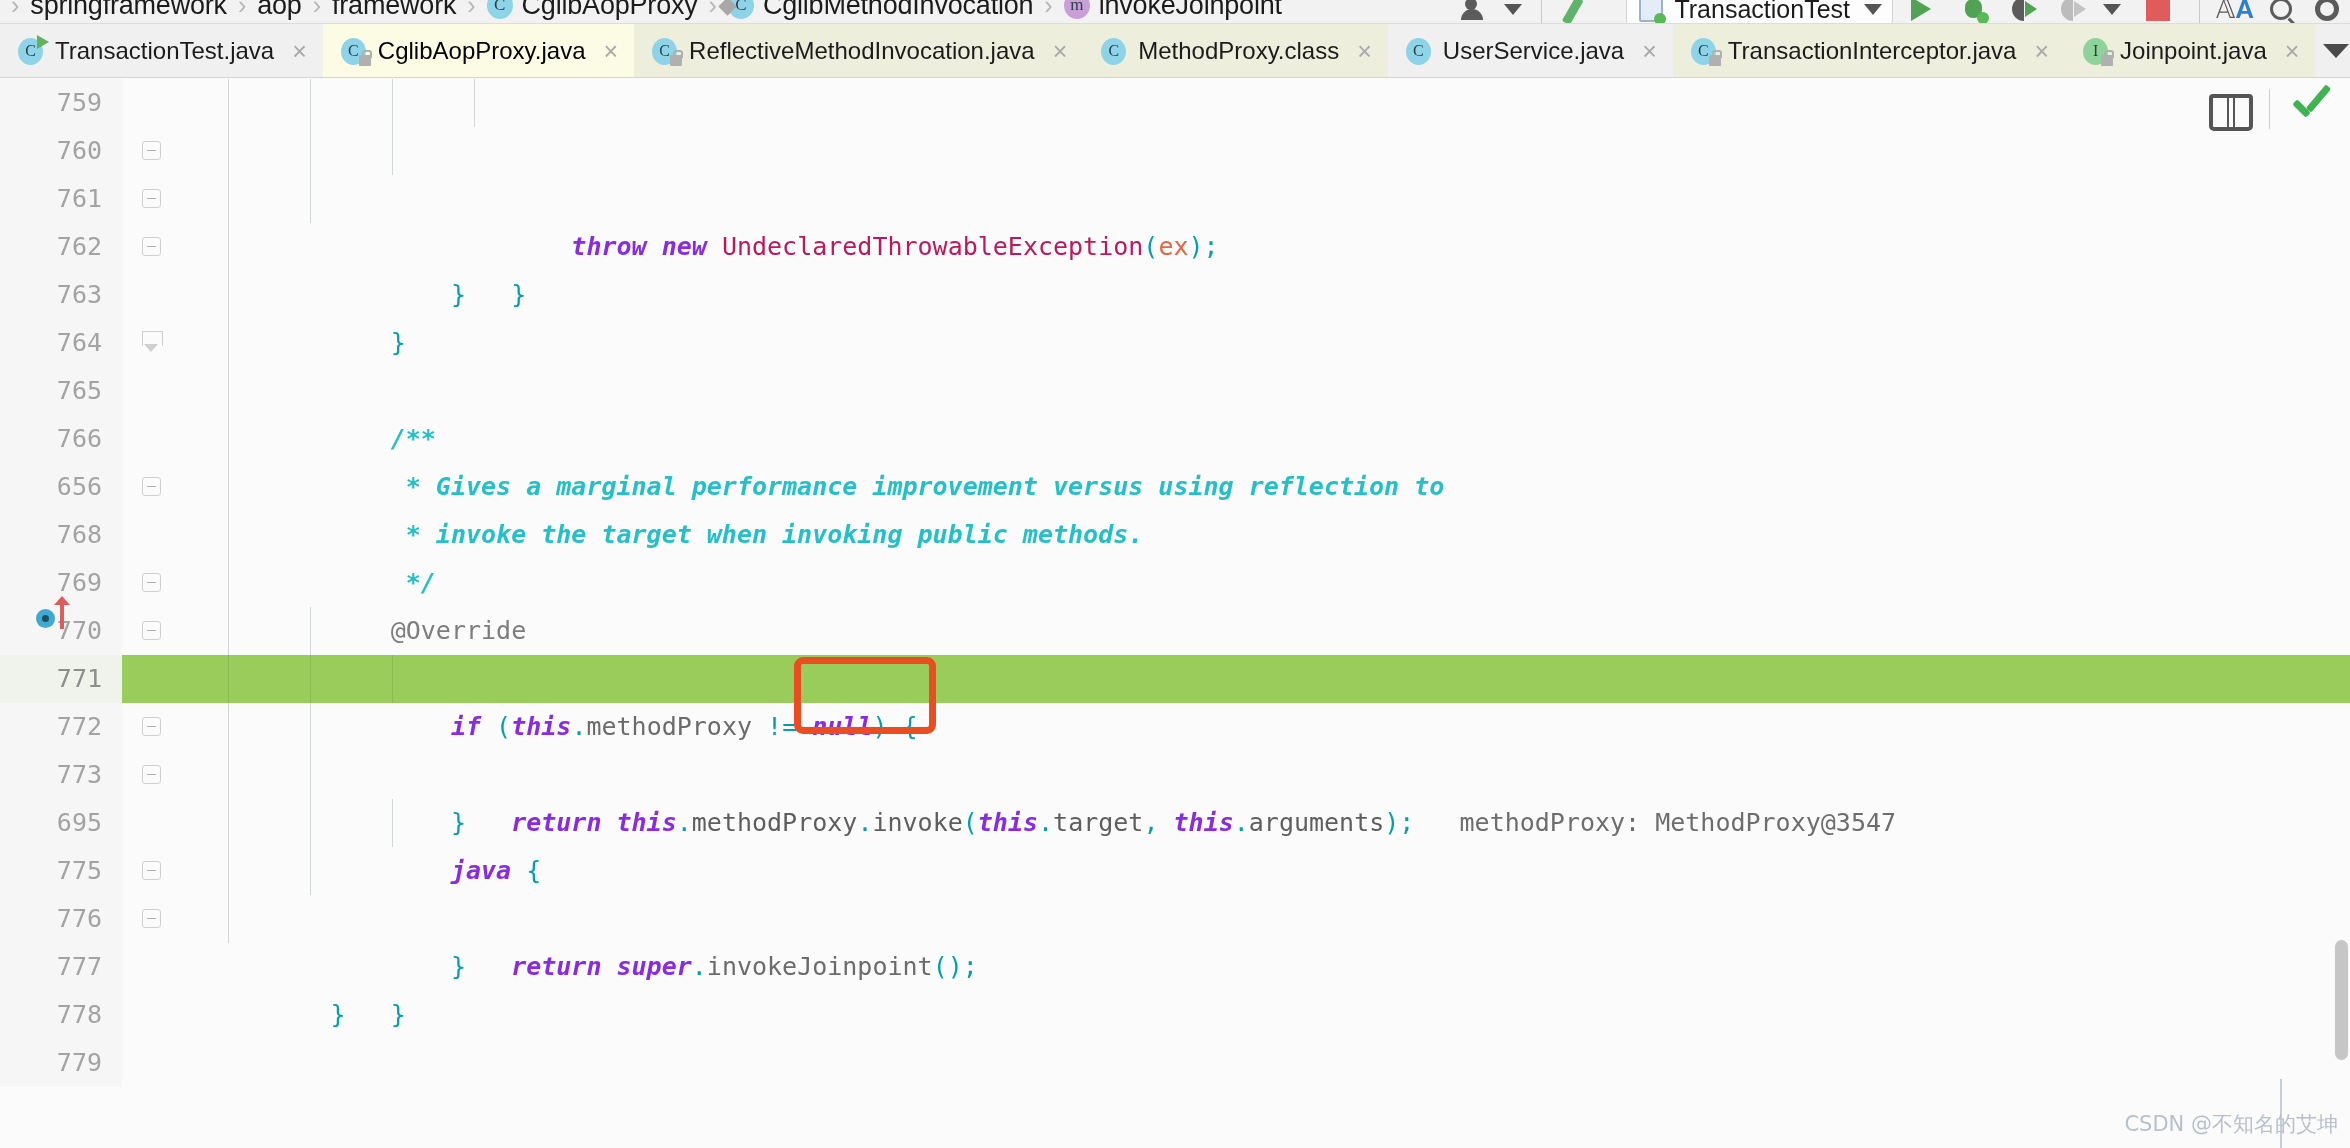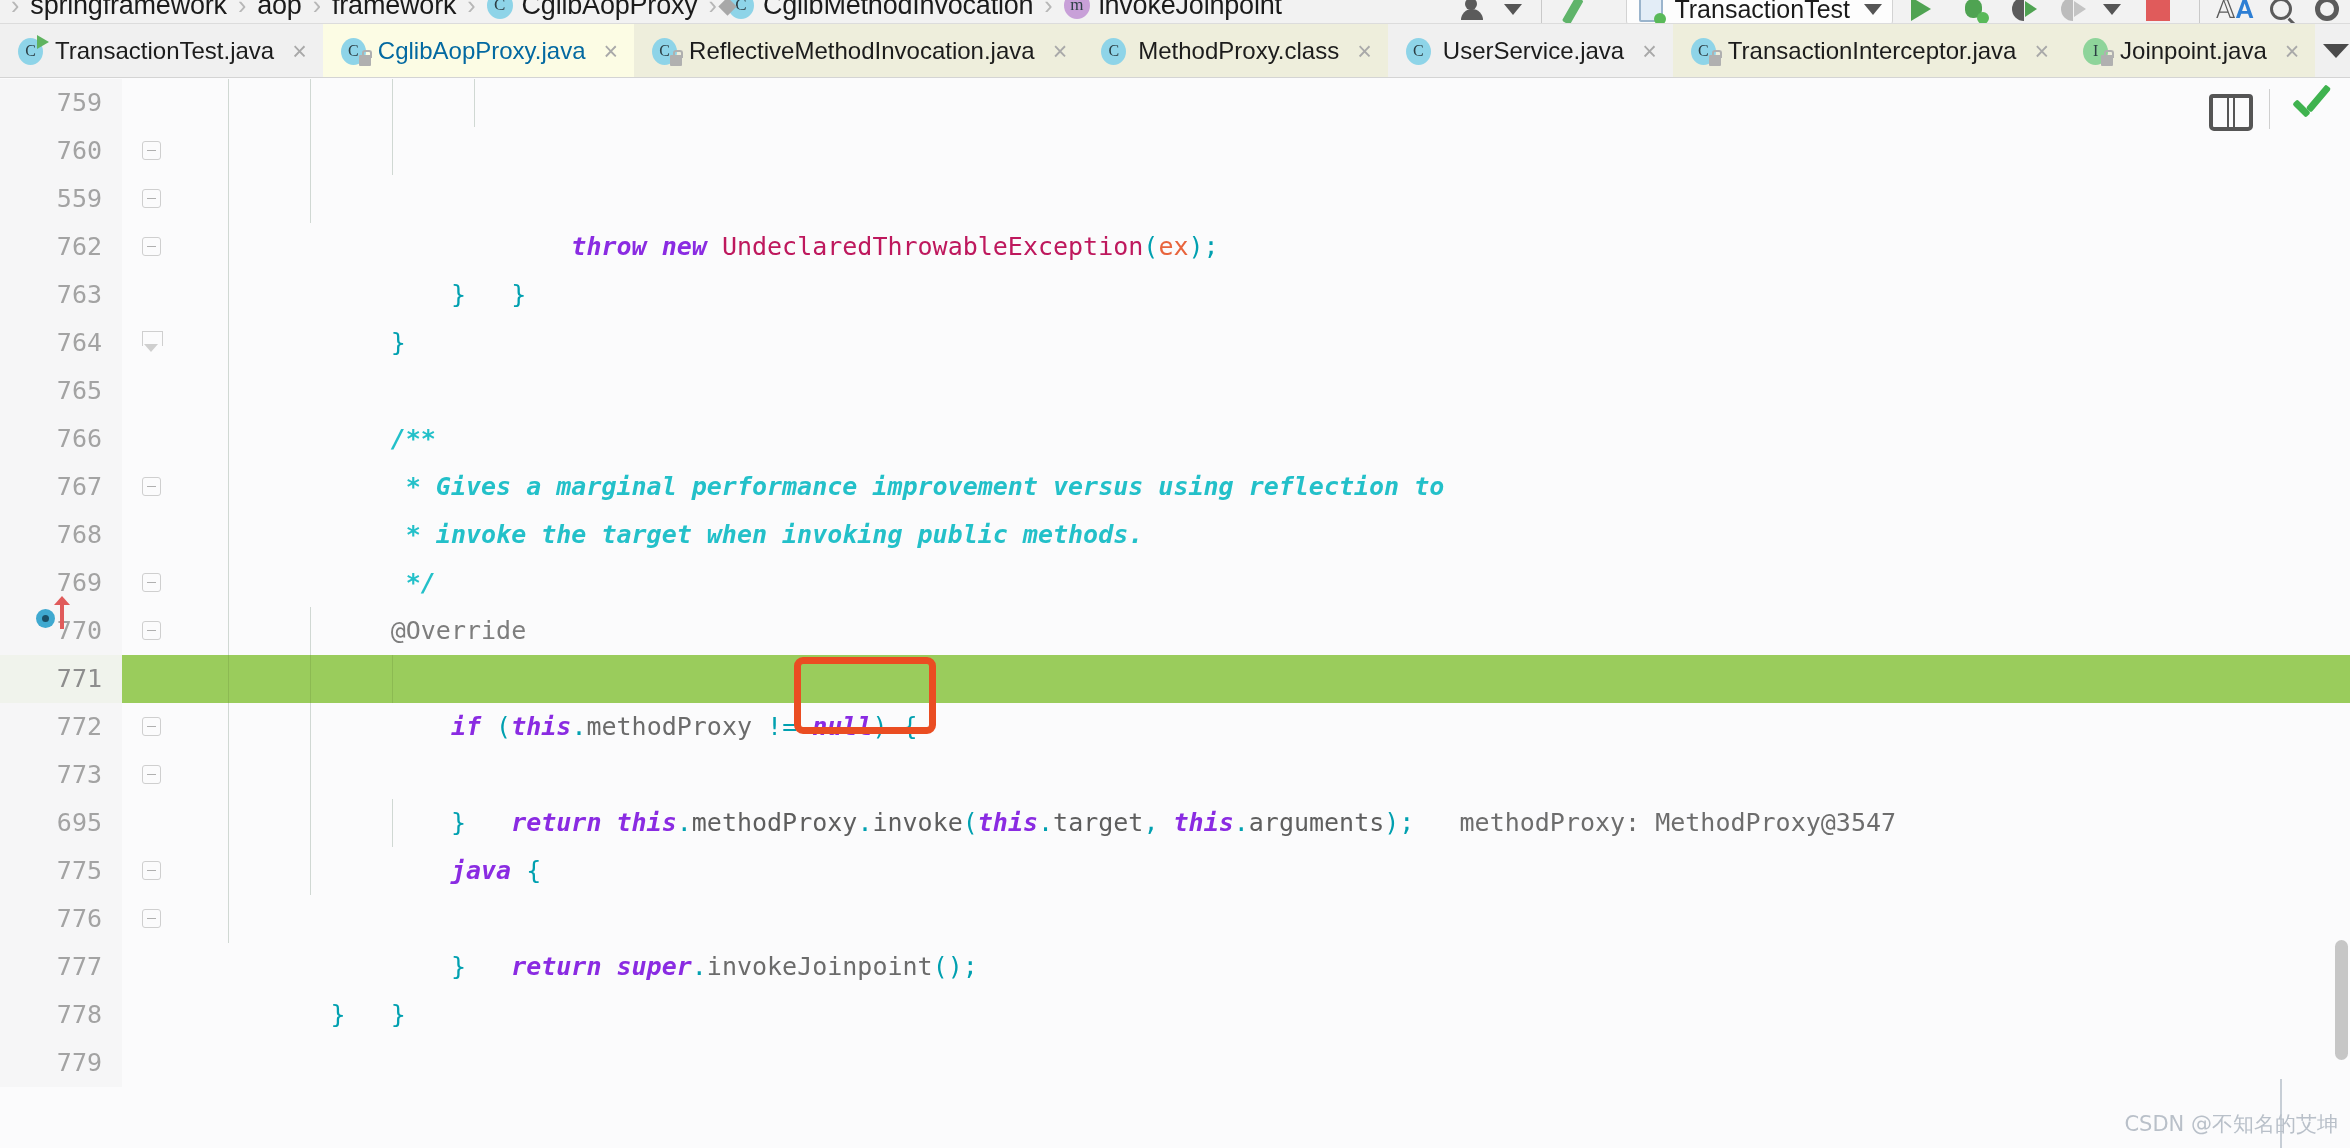--- a/index.html
+++ b/index.html
@@ -168,21 +168,21 @@
     overflow: hidden;
   }
   .tab {
     display: flex; align-items: center;
     padding: 0 16px 0 18px; height: 54px;
     font-size: 24px; color: #1c1c1c; white-space: nowrap;
     position: relative; cursor: default;
   }
   .tab.beige { background: #eeeedc; }
   .tab.active { background: #fcfce4; }
-  .tab.active .tab-label { color: #0369a1; }
+  .tab.active .tab-label { color: #000000; }
   .tab.plain { background: #f0f0f0; }
   .tab-label { margin-right: 18px; }
   .tab-x {
     color: #a9a9a9; font-size: 25px; line-height: 1;
     font-family: "Liberation Sans", sans-serif;
   }
   .tab-ico {
     width: 26px; height: 28px; margin-right: 11px;
     position: relative; flex: none;
   }
@@ -562,21 +562,21 @@
             <i class="fold-minus"></i>
           </span>
         <span class="codecell">
           <i class="iguide" style="left:48px"></i><i class="iguide" style="left:130px"></i>
           <i class="iguide" style="left:212px"></i>
           <span>            </span><span class="pun">}</span>
         </span>
       </div>
 
       <div class="row">
-        <span class="gutter">559</span>
+        <span class="gutter">761</span>
         <span class="foldcol">
             <i class="fold-minus"></i>
           </span>
         <span class="codecell">
           <i class="iguide" style="left:48px"></i><i class="iguide" style="left:130px"></i>
           <span>        </span><span class="pun">}</span>
         </span>
       </div>
 
       <div class="row">
@@ -619,21 +619,21 @@
       <div class="row">
         <span class="gutter">766</span>
         <span class="foldcol"></span>
         <span class="codecell">
           <i class="iguide" style="left:48px"></i>
           <span class="cmt">     * invoke the target when invoking public methods.</span>
         </span>
       </div>
 
       <div class="row">
-        <span class="gutter">767</span>
+        <span class="gutter">656</span>
         <span class="foldcol">
             <i class="fold-minus"></i>
           </span>
         <span class="codecell">
           <i class="iguide" style="left:48px"></i>
           <span class="cmt">     */</span>
         </span>
       </div>
 
       <div class="row">

